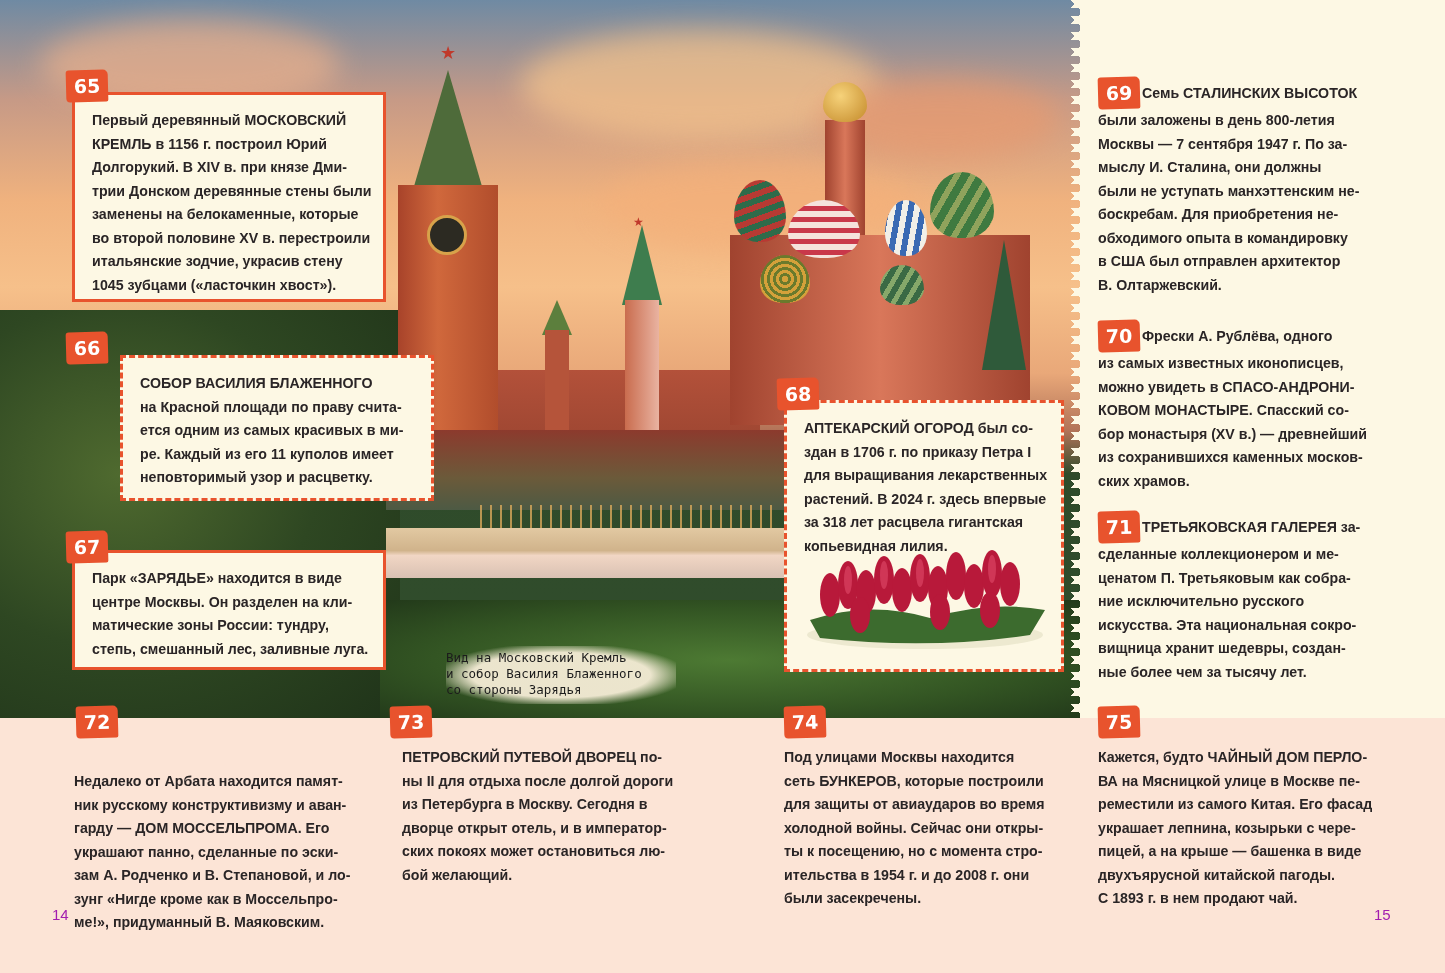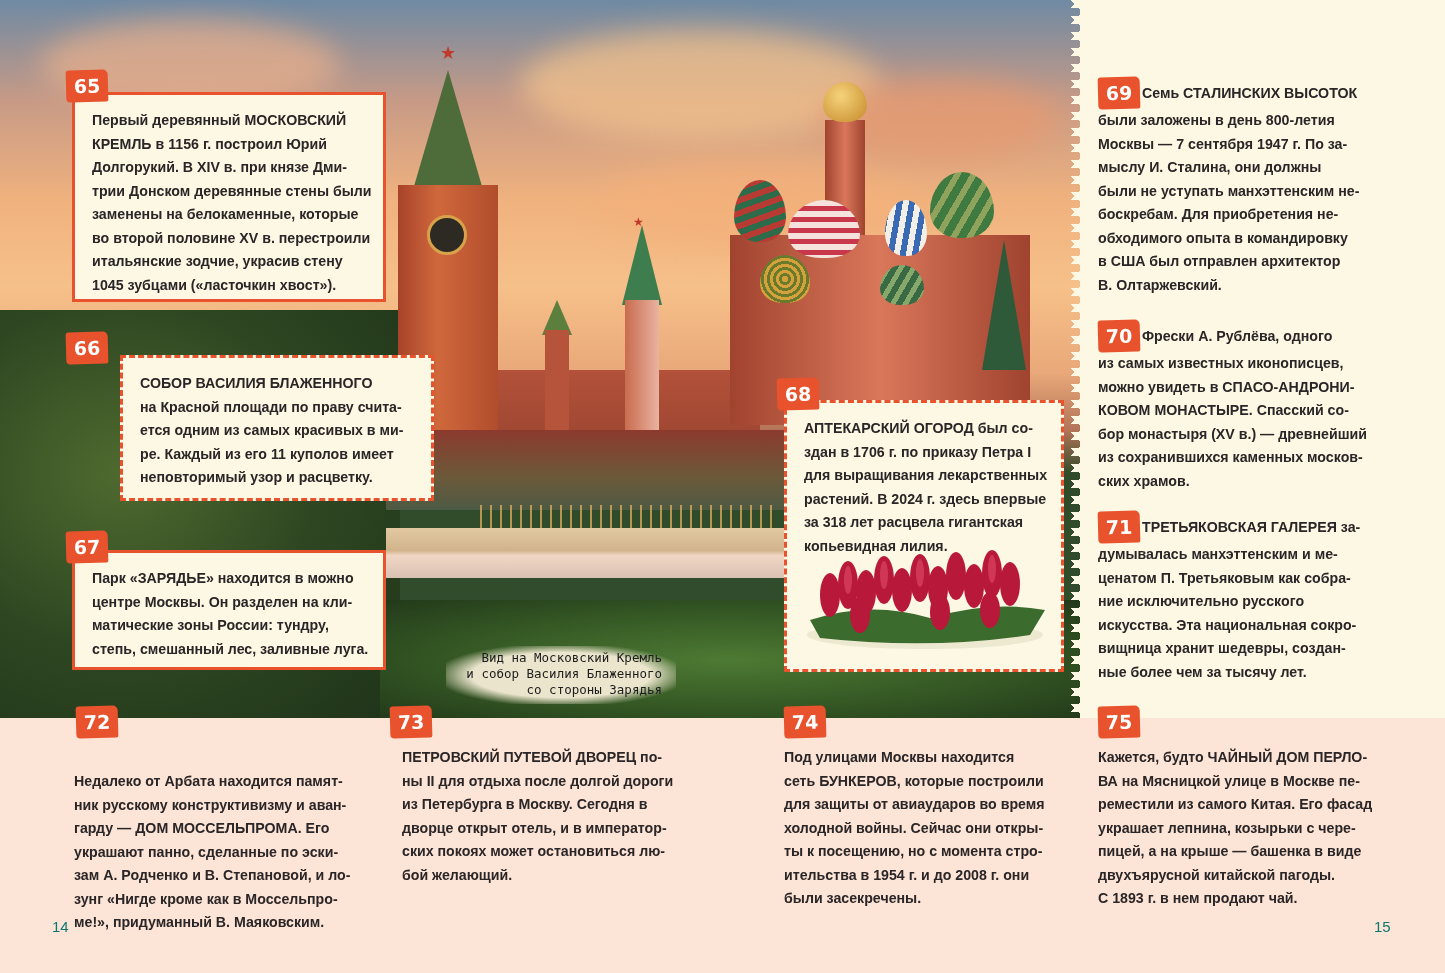--- a/index.html
+++ b/index.html
@@ -37,21 +37,21 @@
   .trees { position:absolute; left:0; top: 310px; width: 400px; height: 410px; background: radial-gradient(ellipse at 30% 40%, #4f6a2f 0%, #2e4722 50%, #1f3319 100%); }
   .trees2 { position:absolute; left:380px; top: 600px; width: 700px; height: 120px; background: radial-gradient(ellipse at 50% 50%, #4d7a33 0%, #335523 60%, #22391a 100%); }
   .bridge { position:absolute; left: 386px; top: 528px; width: 400px; height: 50px; background: linear-gradient(180deg,#e2c9a2,#d0b38b 45%,#f1d6c4 55%,#d9c1b3); }
   .bridge-rail { position:absolute; left: 480px; top: 505px; width: 300px; height: 25px; background: repeating-linear-gradient(90deg,#d9a85a 0 2px,transparent 2px 10px); opacity: .8; }
   .square { position:absolute; left: 386px; top: 430px; width: 400px; height: 80px; background: linear-gradient(180deg,#8c3a2d,#6b5a3a 60%,#4d5a44); }
 
   
   .caption {
     position: absolute; left: 446px; top: 646px; width: 230px; height: 58px;
     background: radial-gradient(ellipse at center, rgba(245,236,214,.95) 55%, rgba(245,236,214,0) 78%);
-    font-family: "DejaVu Sans Mono", monospace; font-size: 12.5px; line-height: 16px; text-align: right;
+    font-family: "DejaVu Sans Mono", monospace; font-size: 12.5px; line-height: 16px; 
     padding: 4px 14px 0 0; color: #1c1c1c;
   }
   .caption span { display: block; }
 
   
   .card {
     position: absolute; background: #fdf8e4; border-radius: 0;
     font-size: 14.2px; line-height: 23.5px; font-weight: 700; color: #2a2526;
     padding: 14px 16px 12px 17px;
   }
@@ -73,21 +73,21 @@
   
   .rcol { position: absolute; left: 1098px; width: 330px; font-size: 14.2px; line-height: 23.5px; font-weight: 700; color: #2a2526; }
   .rcol .badge { position: static; display: inline-block; margin-right: 2px; vertical-align: -2px; }
 
   
   .bottom { position: absolute; left: 0; top: 718px; width: 1445px; height: 255px; background: #fce4d6; }
   .bcol { position: absolute; top: 718px; font-size: 14.2px; line-height: 23.5px; font-weight: 700; color: #2a2526; }
   .bcol .badge { position: absolute; top: -12px; }
   .bcol .txt { position: absolute; top: 28px; }
 
-  .pagenum { position: absolute; font-size: 15px; color: #0f766e; font-weight: 400; margin-top: 12px; }
+  .pagenum { position: absolute; font-size: 15px; color: #a21caf; font-weight: 400; }
 </style>
 </head>
 <body>
 
 <div class="spread">
 
   <div class="photo">
     <div class="cloud" style="left:40px;top:20px;width:300px;height:90px;background:#e9b08c;"></div>
     <div class="cloud" style="left:520px;top:30px;width:360px;height:110px;background:#f5c48c;"></div>
     <div class="cloud" style="left:600px;top:160px;width:320px;height:90px;background:#f4b07a;"></div>
@@ -145,21 +145,21 @@
   <div class="card dashed" style="left:72px;top:355px;width:314px;height:146px;margin-left:48px;">
     <span class="line">СОБОР ВАСИЛИЯ БЛАЖЕННОГО</span>
     <span class="line">на Красной площади по праву счита-</span>
     <span class="line">ется одним из самых красивых в ми-</span>
     <span class="line">ре. Каждый из его 11 куполов имеет</span>
     <span class="line">неповторимый узор и расцветку.</span>
   </div>
   <div class="badge" style="left:66px;top:332px;">66</div>
 
   <div class="card solid" style="left:72px;top:550px;width:314px;height:120px;">
-    <span class="line">Парк «ЗАРЯДЬЕ» находится в можно</span>
+    <span class="line">Парк «ЗАРЯДЬЕ» находится в виде</span>
     <span class="line">центре Москвы. Он разделен на кли-</span>
     <span class="line">матические зоны России: тундру,</span>
     <span class="line">степь, смешанный лес, заливные луга.</span>
   </div>
   <div class="badge" style="left:66px;top:531px;">67</div>
 
   <div class="card dashed" style="left:784px;top:400px;width:280px;height:272px;">
     <span class="line">АПТЕКАРСКИЙ ОГОРОД был со-</span>
     <span class="line">здан в 1706 г. по приказу Петра I</span>
     <span class="line">для выращивания лекарственных</span>
@@ -212,21 +212,21 @@
     <span class="line">из самых известных иконописцев,</span>
     <span class="line">можно увидеть в СПАСО-АНДРОНИ-</span>
     <span class="line">КОВОМ МОНАСТЫРЕ. Спасский со-</span>
     <span class="line">бор монастыря (XV в.) — древнейший</span>
     <span class="line">из сохранившихся каменных москов-</span>
     <span class="line">ских храмов.</span>
   </div>
 
   <div class="rcol" style="top:511px;">
     <span class="line"><span class="badge">71</span><span>ТРЕТЬЯКОВСКАЯ ГАЛЕРЕЯ за-</span></span>
-    <span class="line">думывалась манхэттенским и ме-</span>
+    <span class="line">сделанные коллекционером и ме-</span>
     <span class="line">ценатом П. Третьяковым как собра-</span>
     <span class="line">ние исключительно русского</span>
     <span class="line">искусства. Эта национальная сокро-</span>
     <span class="line">вищница хранит шедевры, создан-</span>
     <span class="line">ные более чем за тысячу лет.</span>
   </div>
 
   <div class="bottom"></div>
 
   <div class="bcol" style="left:72px;width:310px;">

